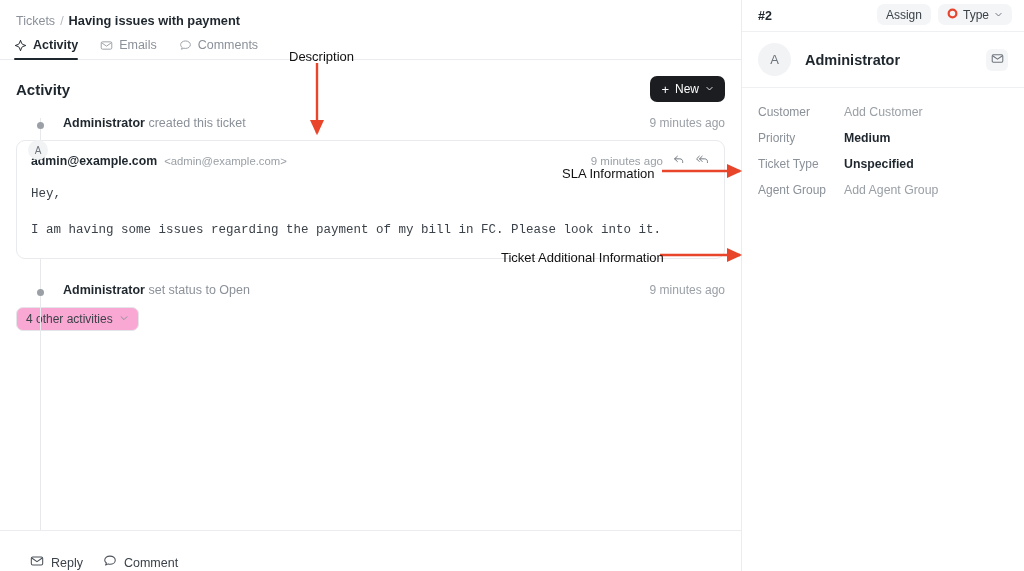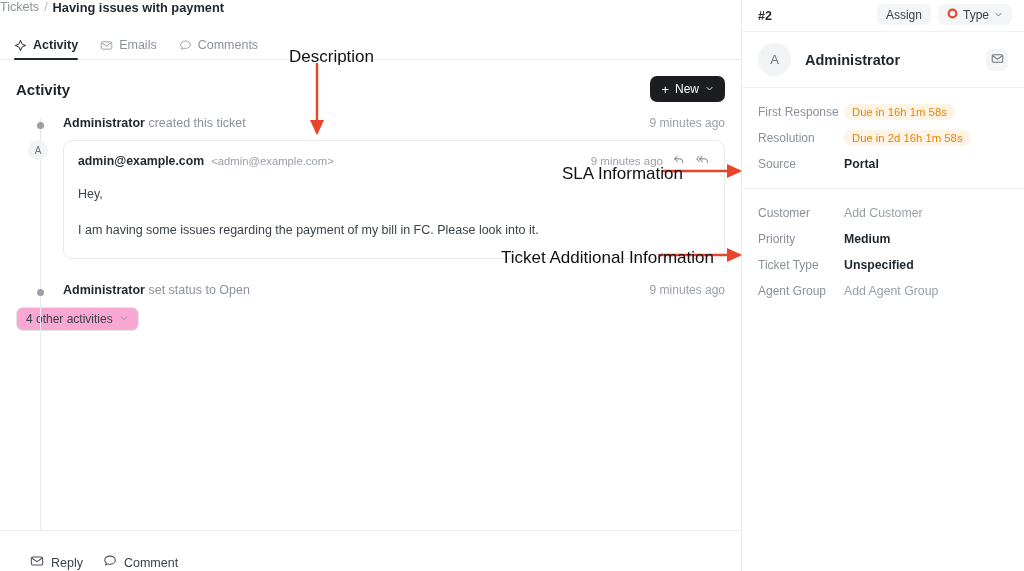--- a/index.html
+++ b/index.html
@@ -16,22 +16,22 @@
   .left-col {
     width: 742px; height: 571px;
     display: flex; flex-direction: column;
     border-right: 1px solid #eaecef;
     background: #fff;
   }
 
   
   .topbar {
     height: 28px; min-height: 28px;
-    display: flex; align-items: flex-start;
-    padding: 0 0;
+    display: flex; align-items: flex-end;
+    padding: 0 16px;
     font-size: 12.5px;
   }
   .crumb-root { color: #8b9199; }
   .crumb-sep { color: #b6bbc1; margin: 0 5px; }
   .crumb-current { color: #1f272e; font-weight: bold; font-size: 12.8px; }
 
   
   .tabbar {
     height: 32px; min-height: 32px;
     display: flex; align-items: flex-end;
@@ -90,32 +90,32 @@
   }
 
   .emailrow { margin-top: 10px; position: relative; display: flex; }
   .avatar-sm {
     position: absolute; left: 12px; top: 0;
     width: 20px; height: 20px; border-radius: 50%;
     background: #f2f3f5; color: #6e757c;
     font-size: 10px; display: flex; align-items: center; justify-content: center;
   }
   .email-card {
-    margin-left: 47px; flex: 1 1 auto;
+    flex: 1 1 auto;
     border: 1px solid #e8eaed; border-radius: 9px;
     padding: 11px 14px 18px 14px;
     background: #fff;
   }
   .email-head { display: flex; align-items: center; }
   .email-from { font-size: 12.3px; font-weight: bold; color: #1f272e; }
   .email-addr { font-size: 11.3px; color: #9aa0a6; margin-left: 7px; }
   .email-meta { margin-left: auto; display: flex; align-items: center; gap: 9px; }
   .email-time { font-size: 11.5px; color: #9aa0a6; }
   .email-body { font-size: 12.5px; color: #3b4249; line-height: 1.5; }
-  .email-body p { margin-top: 17px; }
+  .email-body p { margin-top: 17px; font-family: Liberation Mono, monospace; }
   .email-body p:first-child { margin-top: 15px; }
 
   .chip {
     margin-top: 10px; 
     display: inline-flex; align-items: center; gap: 6px;
     height: 24px; padding: 0 9px;
     border: 1px solid #e3e5e8; border-radius: 7px;
     font-size: 12px; color: #3b4249; background: #f9a8d4; cursor: pointer;
     width: max-content;
   }
@@ -181,21 +181,21 @@
   .f-value.muted { color: #9aa0a6; font-weight: normal; }
   .sla {
     font-size: 11.3px; color: #e8820c;
     background: #fdf4e6; border-radius: 11px;
     padding: 2px 8px;
   }
 
   
   .anno { position: absolute; z-index: 40; pointer-events: none; }
   .anno-label {
-    position: absolute; font-size: 17px; color: #111;
+    position: absolute; font-size: 13px; color: #111;
     font-family: "Liberation Sans", sans-serif; white-space: nowrap;
   }
 </style>
 </head>
 <body>
 
 <div id="app">
 
   <div class="left-col">
 
@@ -340,34 +340,20 @@
       <div class="icon-sq">
         <span>
           <svg width="13" height="13" viewBox="0 0 16 16">
               <rect x="1.5" y="3.5" width="13" height="9" rx="1.4" fill="none" stroke="#6e757c" stroke-width="1.3"></rect>
               <path d="M2 4.6l6 4.2 6-4.2" fill="none" stroke="#6e757c" stroke-width="1.3"></path>
             </svg>
         </span>
       </div>
     </div>
 
-    <div class="field-group divided">
-      <div class="field">
-        <span class="f-label">First Response</span>
-        <span class="sla">Due in 16h 1m 58s</span>
-      </div>
-      <div class="field">
-        <span class="f-label">Resolution</span>
-        <span class="sla">Due in 2d 16h 1m 58s</span>
-      </div>
-      <div class="field">
-        <span class="f-label">Source</span>
-        <span class="f-value">Portal</span>
-      </div>
-    </div>
 
     <div class="field-group">
       <div class="field">
         <span class="f-label">Customer</span>
         <span class="f-value muted">Add Customer</span>
       </div>
       <div class="field">
         <span class="f-label">Priority</span>
         <span class="f-value">Medium</span>
       </div>

